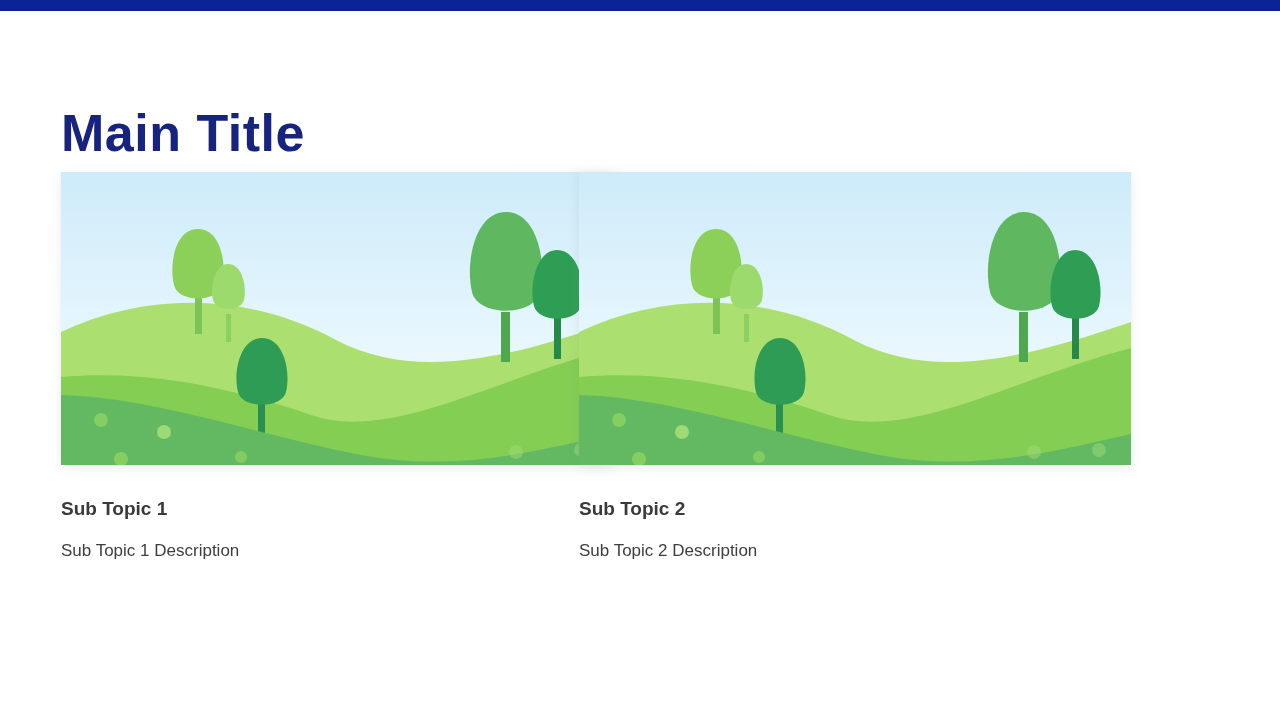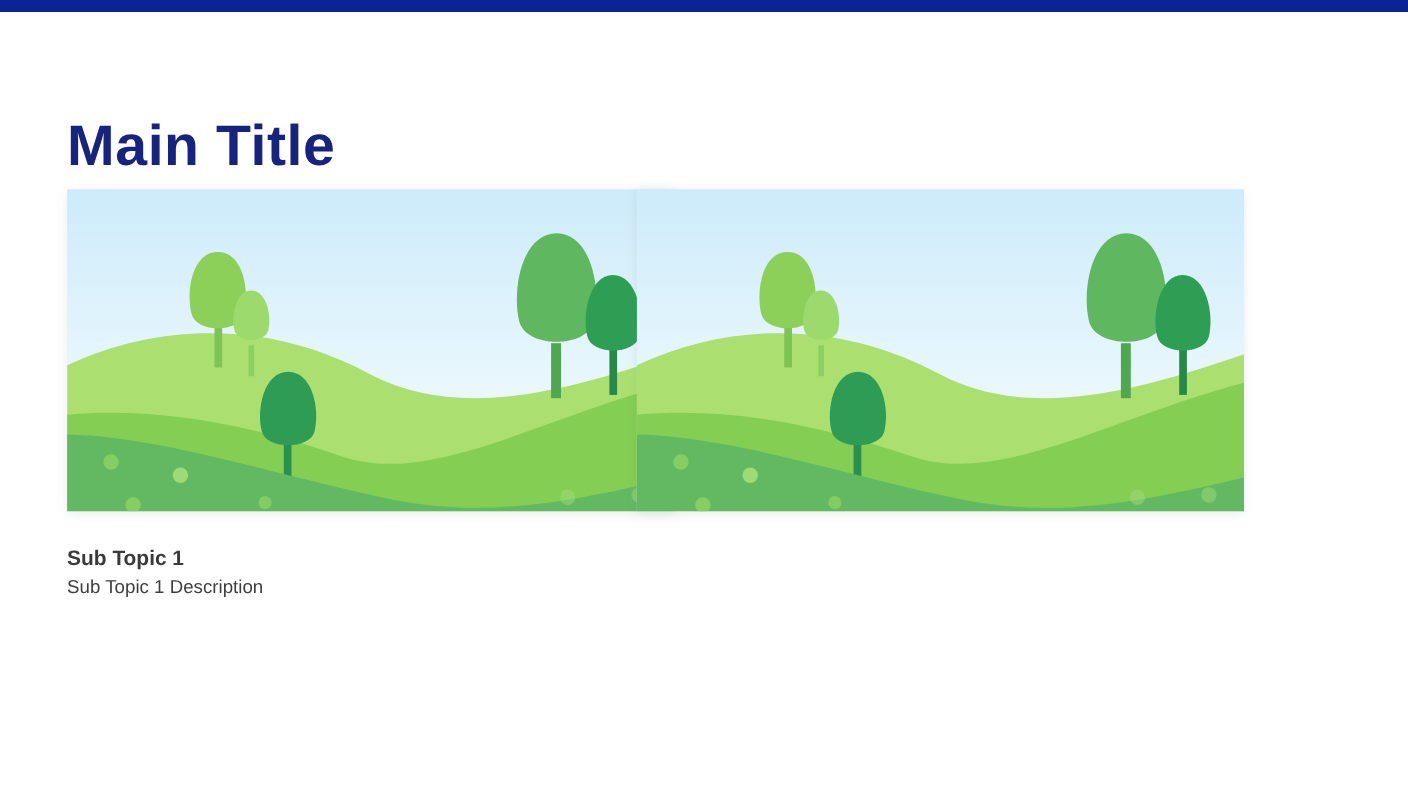--- a/index.html
+++ b/index.html
@@ -80,21 +80,21 @@
 
   .card-title {
     margin-top: 33px;
     font-size: 19px;
     font-weight: bold;
     color: #3A3A3A;
     line-height: 1.2;
   }
 
   .card-desc {
-    margin-top: 2px;
+    margin-top: 19px;
     font-size: 17px;
     font-weight: normal;
     color: #3E3E3E;
     line-height: 1.3;
   }
 </style>
 </head>
 <body>
 
 <div class="top-bar"></div>
@@ -230,16 +230,18 @@
             <circle cx="40" cy="248" r="7" fill="#8BD161" opacity="0.85"></circle>
             <circle cx="103" cy="260" r="7" fill="#A8E07A" opacity="0.85"></circle>
             <circle cx="60" cy="287" r="7" fill="#8BD161" opacity="0.85"></circle>
             <circle cx="180" cy="285" r="6" fill="#8BD161" opacity="0.8"></circle>
             <circle cx="455" cy="280" r="7" fill="#9FD97A" opacity="0.5"></circle>
             <circle cx="520" cy="278" r="7" fill="#9FD97A" opacity="0.5"></circle>
           </g>
         </svg>
       </div>
 
+      <div class="card-title">Sub Topic 2</div>
+      <div class="card-desc">Sub Topic 2 Description</div>
     </div>
 
   </div>
 </div>
 
 </body></html>

